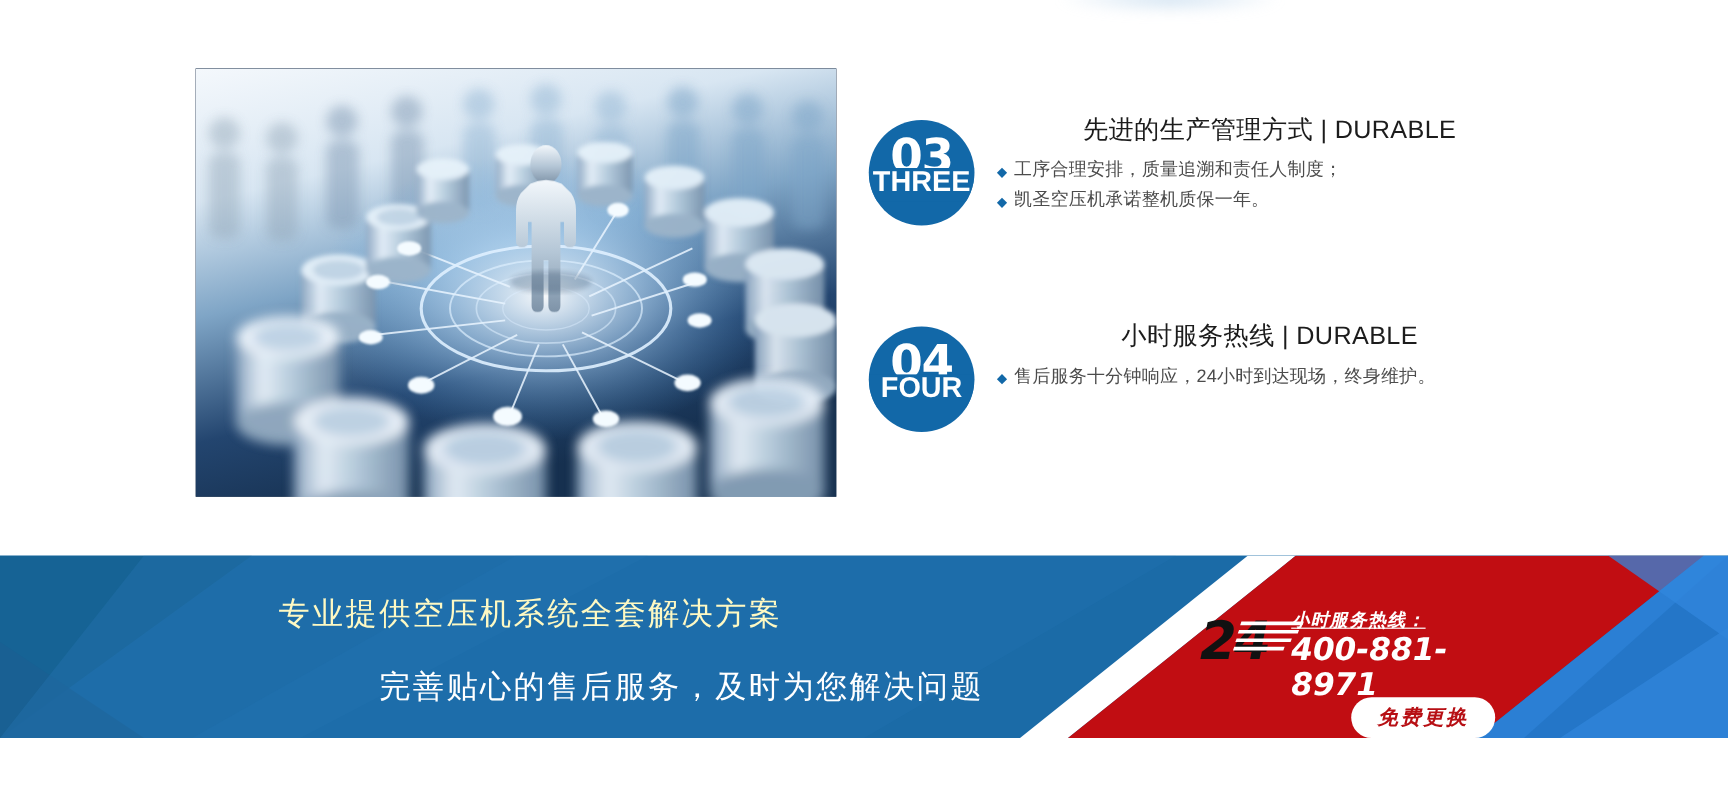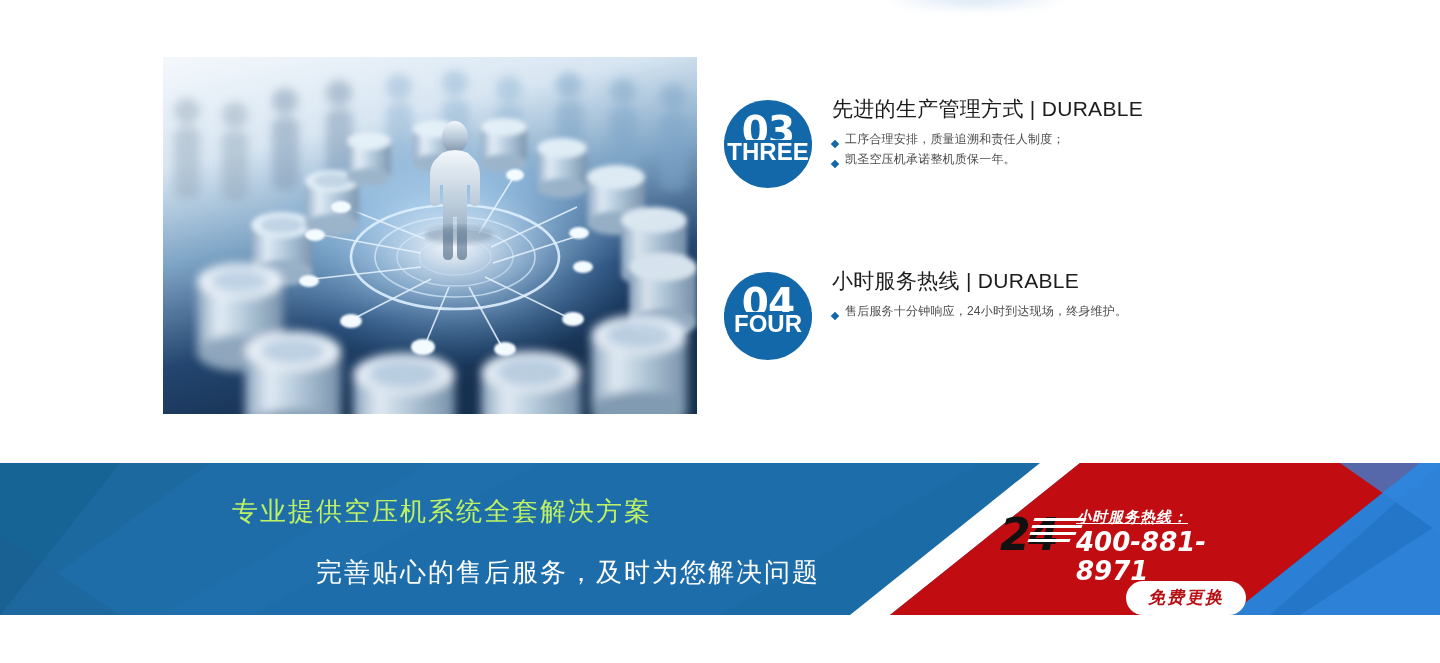--- a/index.html
+++ b/index.html
@@ -55,25 +55,26 @@
     font-family: "Liberation Sans", sans-serif;
     background: #1268a8;
     padding-bottom: 4px;
   }
 
   .feature-body { margin-left: 108px; }
   .feature-title {
     font-size: 21px; color: #1c1c1c; font-weight: 400;
     line-height: 1.25; letter-spacing: .3px;
     margin-bottom: 8px;
+    text-align: center;
   }
   .feature-list { list-style: none; }
   .feature-list li {
     position: relative;
-    font-size: 12px; color: #4c4c4c; line-height: 1.62;
+    font-size: 15px; color: #4c4c4c; line-height: 1.62;
     padding-left: 13px;
     letter-spacing: .2px;
   }
   .feature-list li::before {
     content: "";
     position: absolute; left: 0; top: 11px;
     width: 6px; height: 6px; background: #1268a8;
     transform: rotate(45deg);
   }
 
@@ -82,21 +83,21 @@
     position: absolute; left: 0; top: 463px;
     width: 1440px; height: 152px;
     overflow: hidden;
     background: #1b6ba7;
   }
   .banner svg { position:absolute; left:0; top:0; width:1440px; height:152px; }
 
   .banner-text { position: absolute; left: 0; top: 0; width: 1440px; height: 152px; }
   .slogan1 {
     position: absolute; left: 232px; top: 31px;
-    color: #bef264; font-size: 26px; letter-spacing: 2px;
+    color: #fef9c3; font-size: 26px; letter-spacing: 2px;
     font-weight: 400;
   }
   .slogan2 {
     position: absolute; left: 316px; top: 92px;
     color: #ffffff; font-size: 26px; letter-spacing: 2px;
     font-weight: 400;
   }
 
   .hotline { position: absolute; left: 1000px; top: 38px; width: 270px; height: 110px; }
   .num24 {

